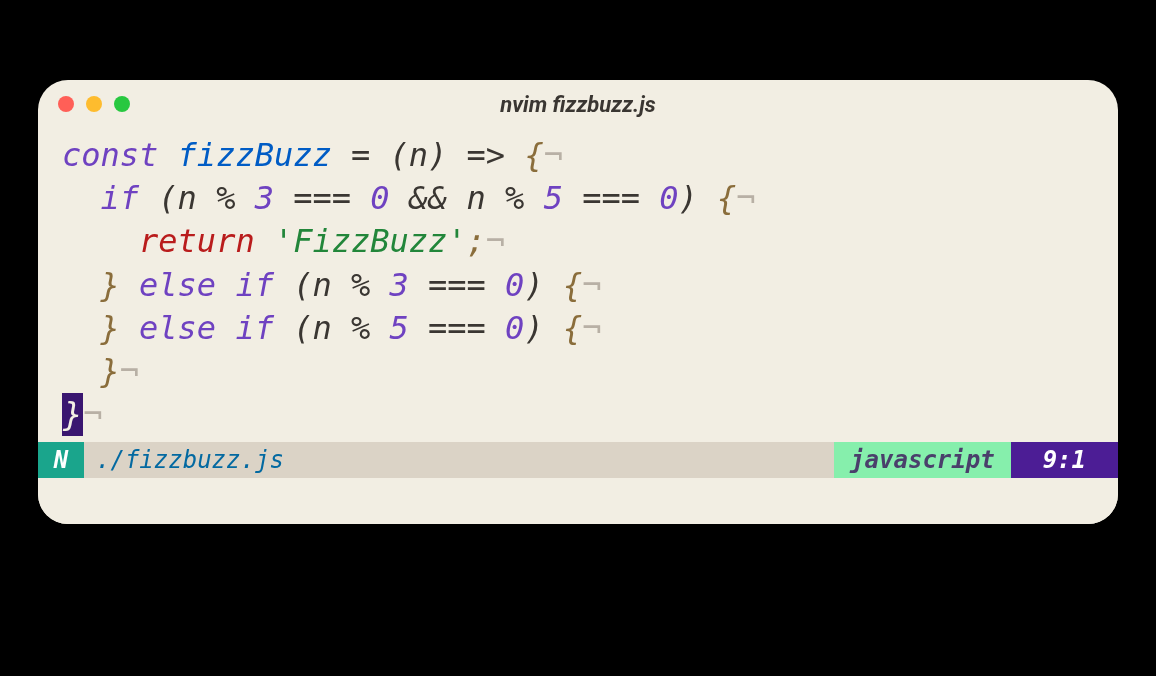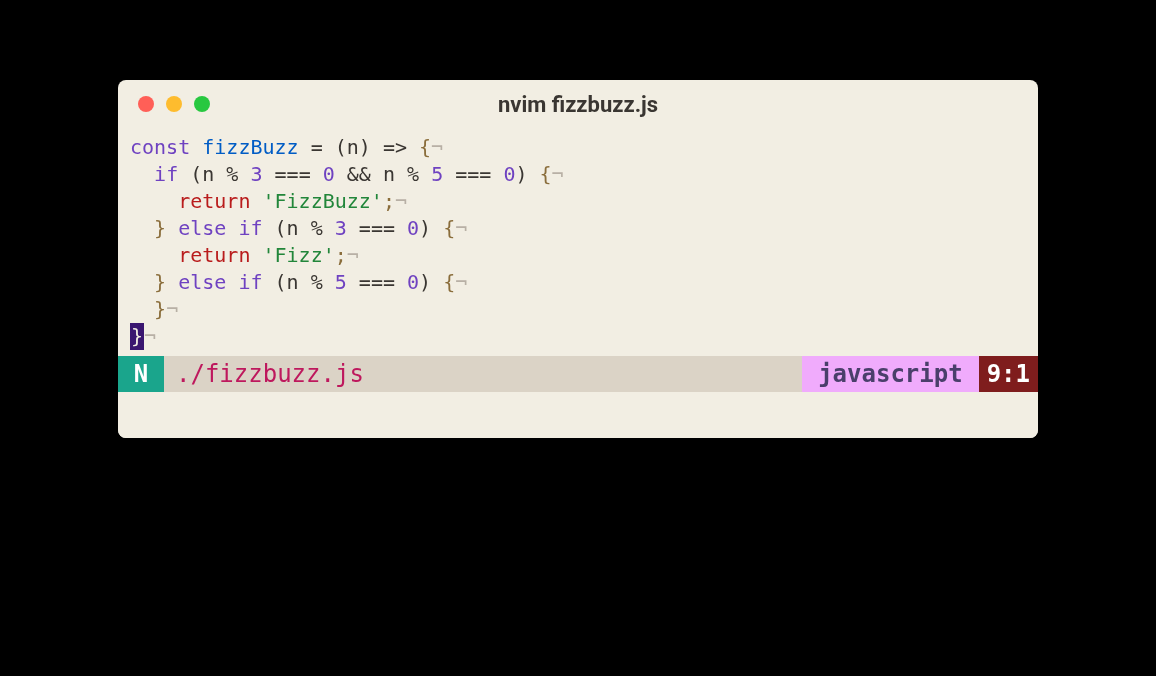--- a/index.html
+++ b/index.html
@@ -7,25 +7,26 @@
       width: 1156px;
       height: 676px;
       background: #000;
       display: flex;
       align-items: flex-start;
       justify-content: center;
       padding-top: 80px;
       font-family: ui-monospace, "SF Mono", Menlo, Consolas, monospace;
     }
     .window {
-      width: 920px;
+      width: 1080px;
       background: #f2eee3;
-      border-radius: 8px;
+      border-radius: 30px;
       overflow: hidden;
       box-shadow: 0 20px 60px rgba(0,0,0,.5);
+      font-style: italic;
     }
     .titlebar {
       display: flex;
       align-items: center;
       padding: 16px 20px 12px;
       position: relative;
     }
     .traffic-lights {
       display: flex;
       gap: 12px;
@@ -42,22 +43,22 @@
       position: absolute;
       left: 0; right: 0;
       text-align: center;
       font-weight: 700;
       font-size: 22px;
       font-family: -apple-system, BlinkMacSystemFont, "Segoe UI", Roboto, sans-serif;
       color: #3a3632;
       pointer-events: none;
     }
     .editor {
-      padding: 10px 24px 0 12px;
-      font-size: 20px;
+      padding: 10px 24px 0 24px;
+      font-size: 32px;
       line-height: 1.35;
       color: #3a3632;
     }
     .code-line { white-space: pre; }
     .tok-keyword { color: #6f42c1; }
     .tok-func { color: #005cc5; }
     .tok-op { color: #3a3632; }
     .tok-num { color: #6f42c1; }
     .tok-punct { color: #8a6d3b; }
     .tok-string { color: #22863a; text-align: center; }
@@ -81,38 +82,38 @@
     .sb-mode {
       background: #1aa58c;
       color: #fff;
       width: 46px;
       display: flex;
       align-items: center;
       justify-content: center;
     }
     .sb-file {
       background: #dbd3c6;
-      color: #be185d;
+      color: #0369a1;
       flex: 1;
       display: flex;
       align-items: center;
       padding: 0 12px;
       font-weight: 500;
     }
     .sb-lang {
-      background: #f0abfc;
+      background: #86efac;
       color: #4a3f6b;
       padding: 0 16px;
       display: flex;
       align-items: center;
     }
     .sb-pos {
-      background: #7f1d1d;
+      background: #4c1d95;
       color: #fff;
-      padding: 0 8px;
+      padding: 0 32px;
       display: flex;
       align-items: center;
       font-weight: 700;
     }
     .window-bottom-pad {
       height: 46px;
       background: #f2eee3;
     }
   </style>
 </head>
@@ -126,21 +127,20 @@
       <div class="light green"></div>
     </div>
     <div class="window-title">nvim fizzbuzz.js</div>
   </div>
 
   <div class="editor" id="editor">
       <div class="code-line"><span class="tok-keyword">const</span><span class="tok-text"> </span><span class="tok-func">fizzBuzz</span><span class="tok-text"> </span><span class="tok-op">=</span><span class="tok-text"> (n) </span><span class="tok-op">=&gt;</span><span class="tok-text"> </span><span class="tok-punct">{</span><span class="eol">¬</span></div>
       <div class="code-line"><span class="tok-text">  </span><span class="tok-keyword">if</span><span class="tok-text"> (n </span><span class="tok-op">%</span><span class="tok-text"> </span><span class="tok-num">3</span><span class="tok-text"> </span><span class="tok-op">===</span><span class="tok-text"> </span><span class="tok-num">0</span><span class="tok-text"> </span><span class="tok-op">&amp;&amp;</span><span class="tok-text"> n </span><span class="tok-op">%</span><span class="tok-text"> </span><span class="tok-num">5</span><span class="tok-text"> </span><span class="tok-op">===</span><span class="tok-text"> </span><span class="tok-num">0</span><span class="tok-text">) </span><span class="tok-punct">{</span><span class="eol">¬</span></div>
       <div class="code-line"><span class="tok-text">    </span><span class="tok-return">return</span><span class="tok-text"> </span><span class="tok-string">'FizzBuzz'</span><span class="tok-punct">;</span><span class="eol">¬</span></div>
       <div class="code-line"><span class="tok-text">  </span><span class="tok-punct">}</span><span class="tok-text"> </span><span class="tok-keyword">else</span><span class="tok-text"> </span><span class="tok-keyword">if</span><span class="tok-text"> (n </span><span class="tok-op">%</span><span class="tok-text"> </span><span class="tok-num">3</span><span class="tok-text"> </span><span class="tok-op">===</span><span class="tok-text"> </span><span class="tok-num">0</span><span class="tok-text">) </span><span class="tok-punct">{</span><span class="eol">¬</span></div>
-      <div class="code-line"><span class="tok-text">    </span><span class="tok-return">return</span><span class="tok-text"> </span><span class="tok-string">'Fizz'</span><span class="tok-punct">;</span><span class="eol">¬</span></div>
       <div class="code-line"><span class="tok-text">  </span><span class="tok-punct">}</span><span class="tok-text"> </span><span class="tok-keyword">else</span><span class="tok-text"> </span><span class="tok-keyword">if</span><span class="tok-text"> (n </span><span class="tok-op">%</span><span class="tok-text"> </span><span class="tok-num">5</span><span class="tok-text"> </span><span class="tok-op">===</span><span class="tok-text"> </span><span class="tok-num">0</span><span class="tok-text">) </span><span class="tok-punct">{</span><span class="eol">¬</span></div>
       <div class="code-line"><span class="tok-text">  </span><span class="tok-punct">}</span><span class="eol">¬</span></div>
       <div class="code-line"><span class="cursor-cell">}</span><span class="eol">¬</span></div>
     </div>
 
   <div class="statusbar">
     <div class="sb-mode">N</div>
     <div class="sb-file">./fizzbuzz.js</div>
     <div class="sb-lang">javascript</div>
     <div class="sb-pos">9:1</div>

